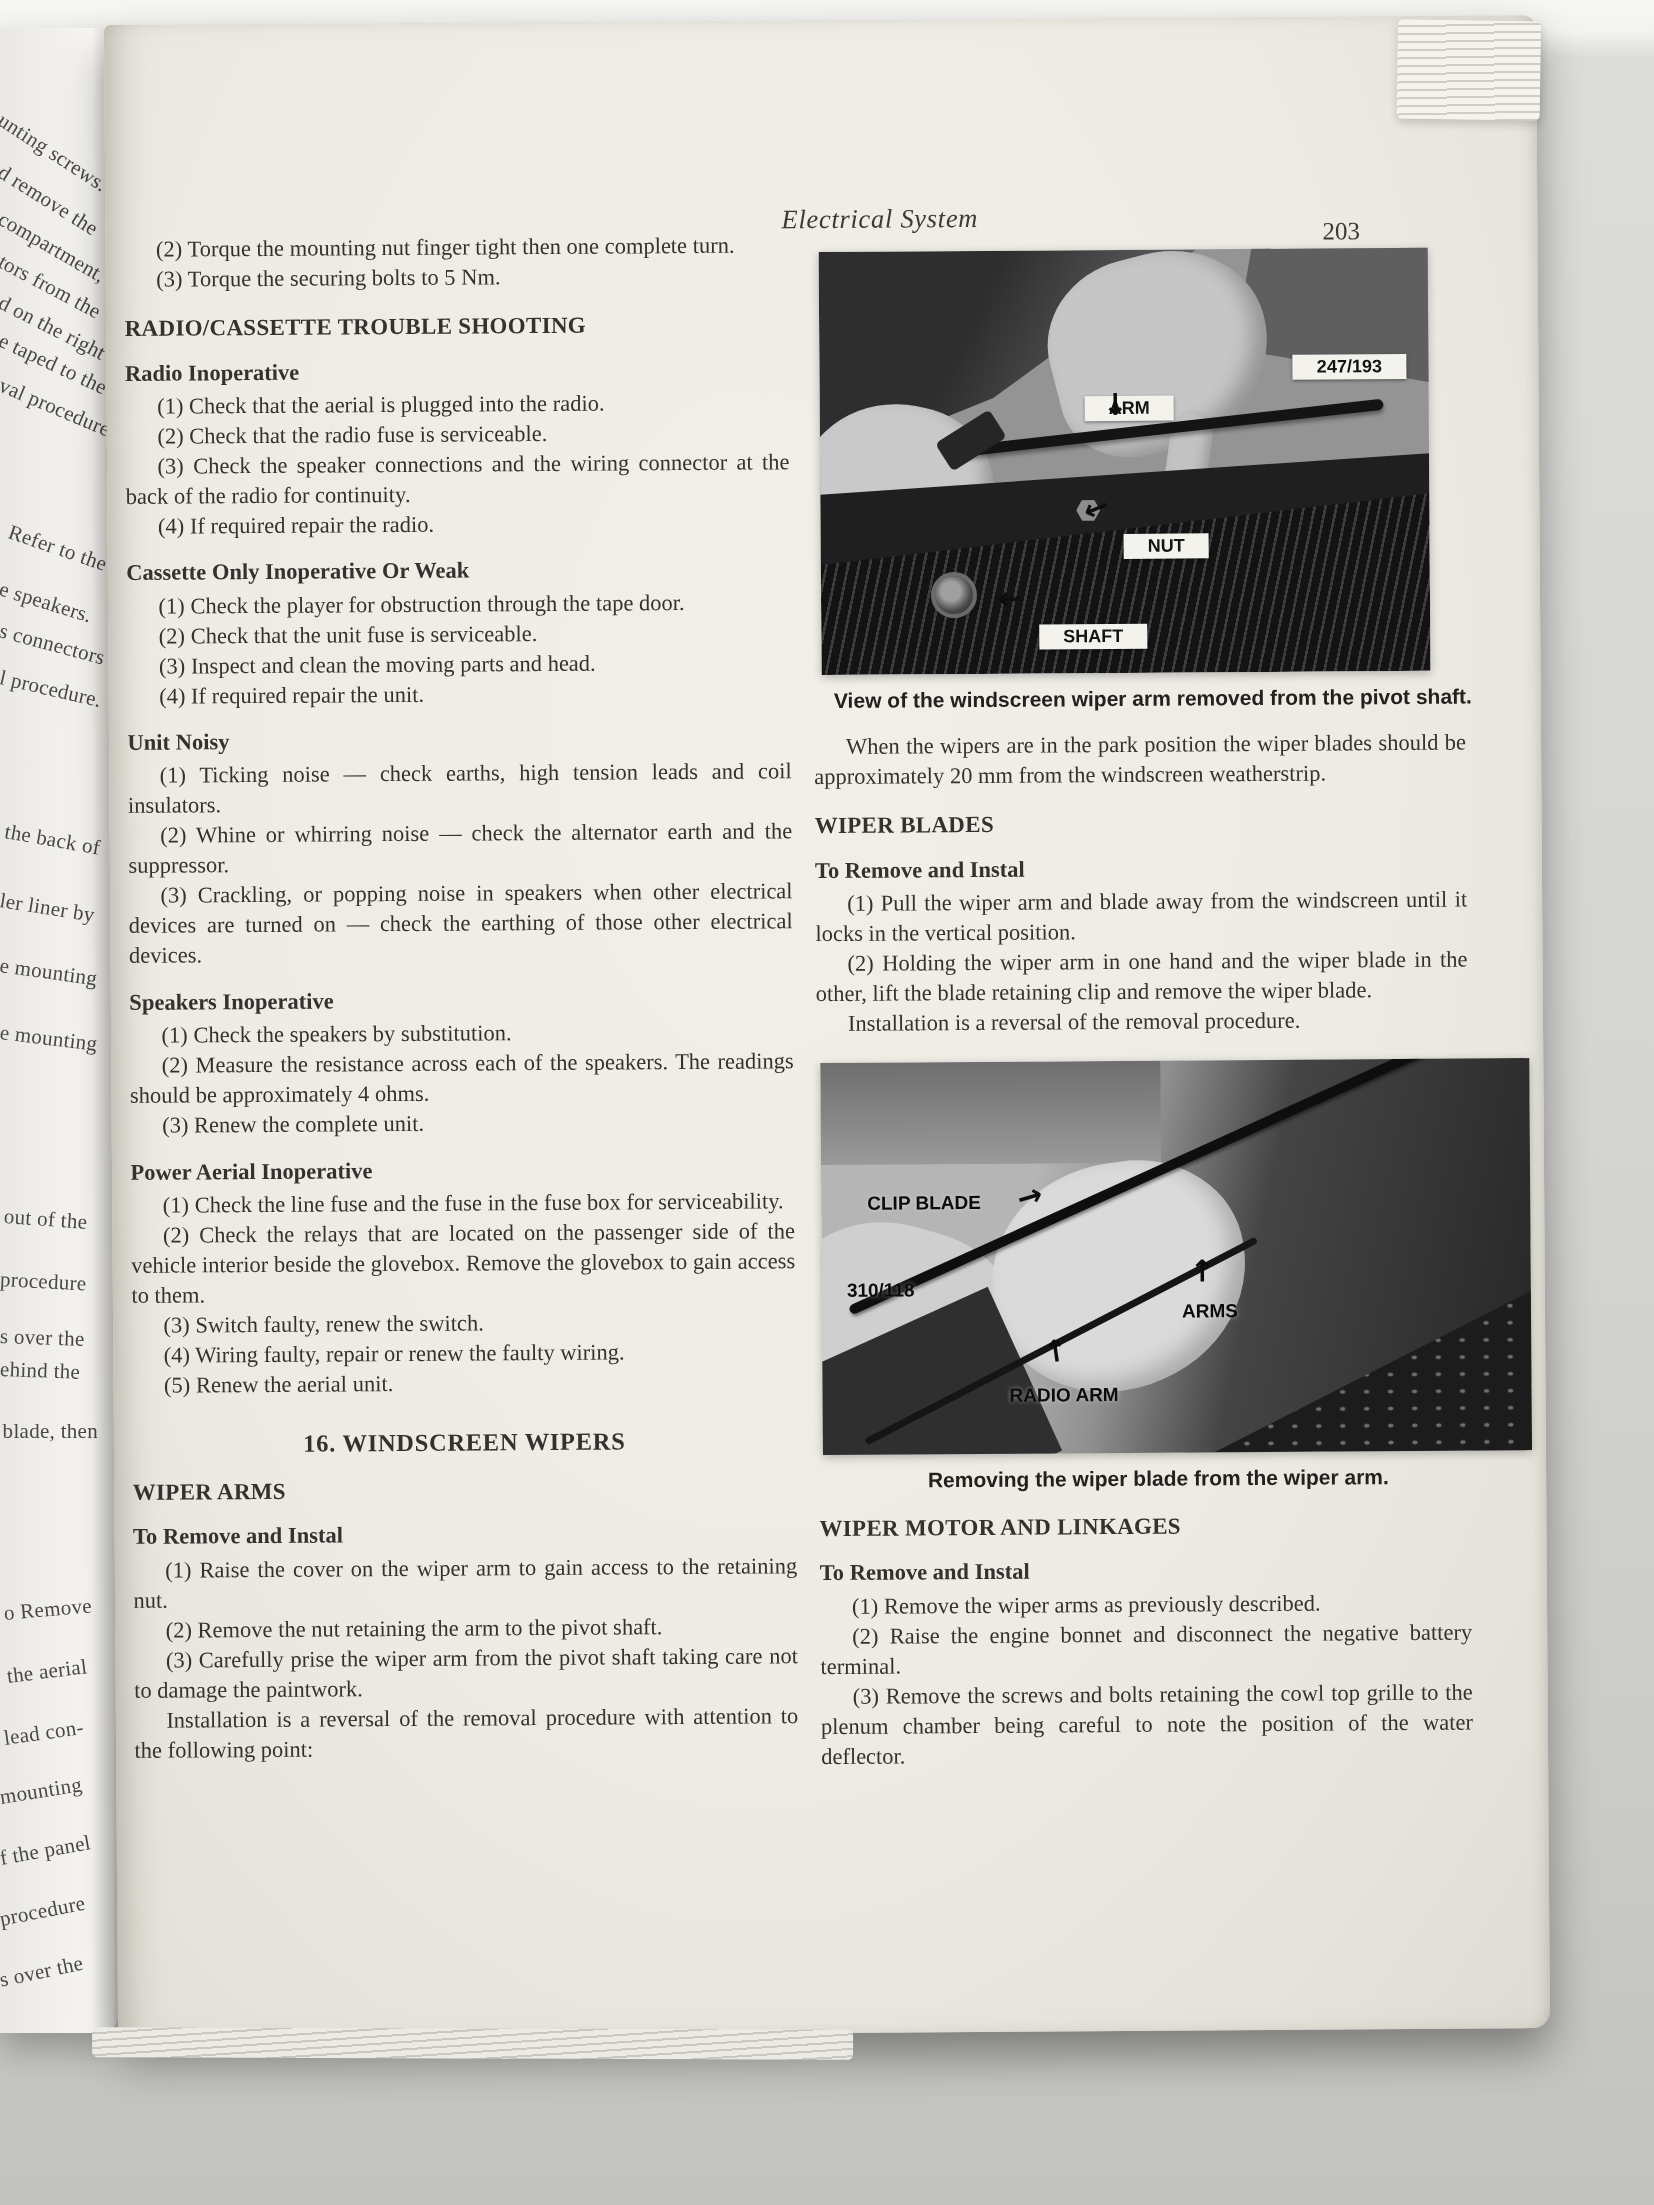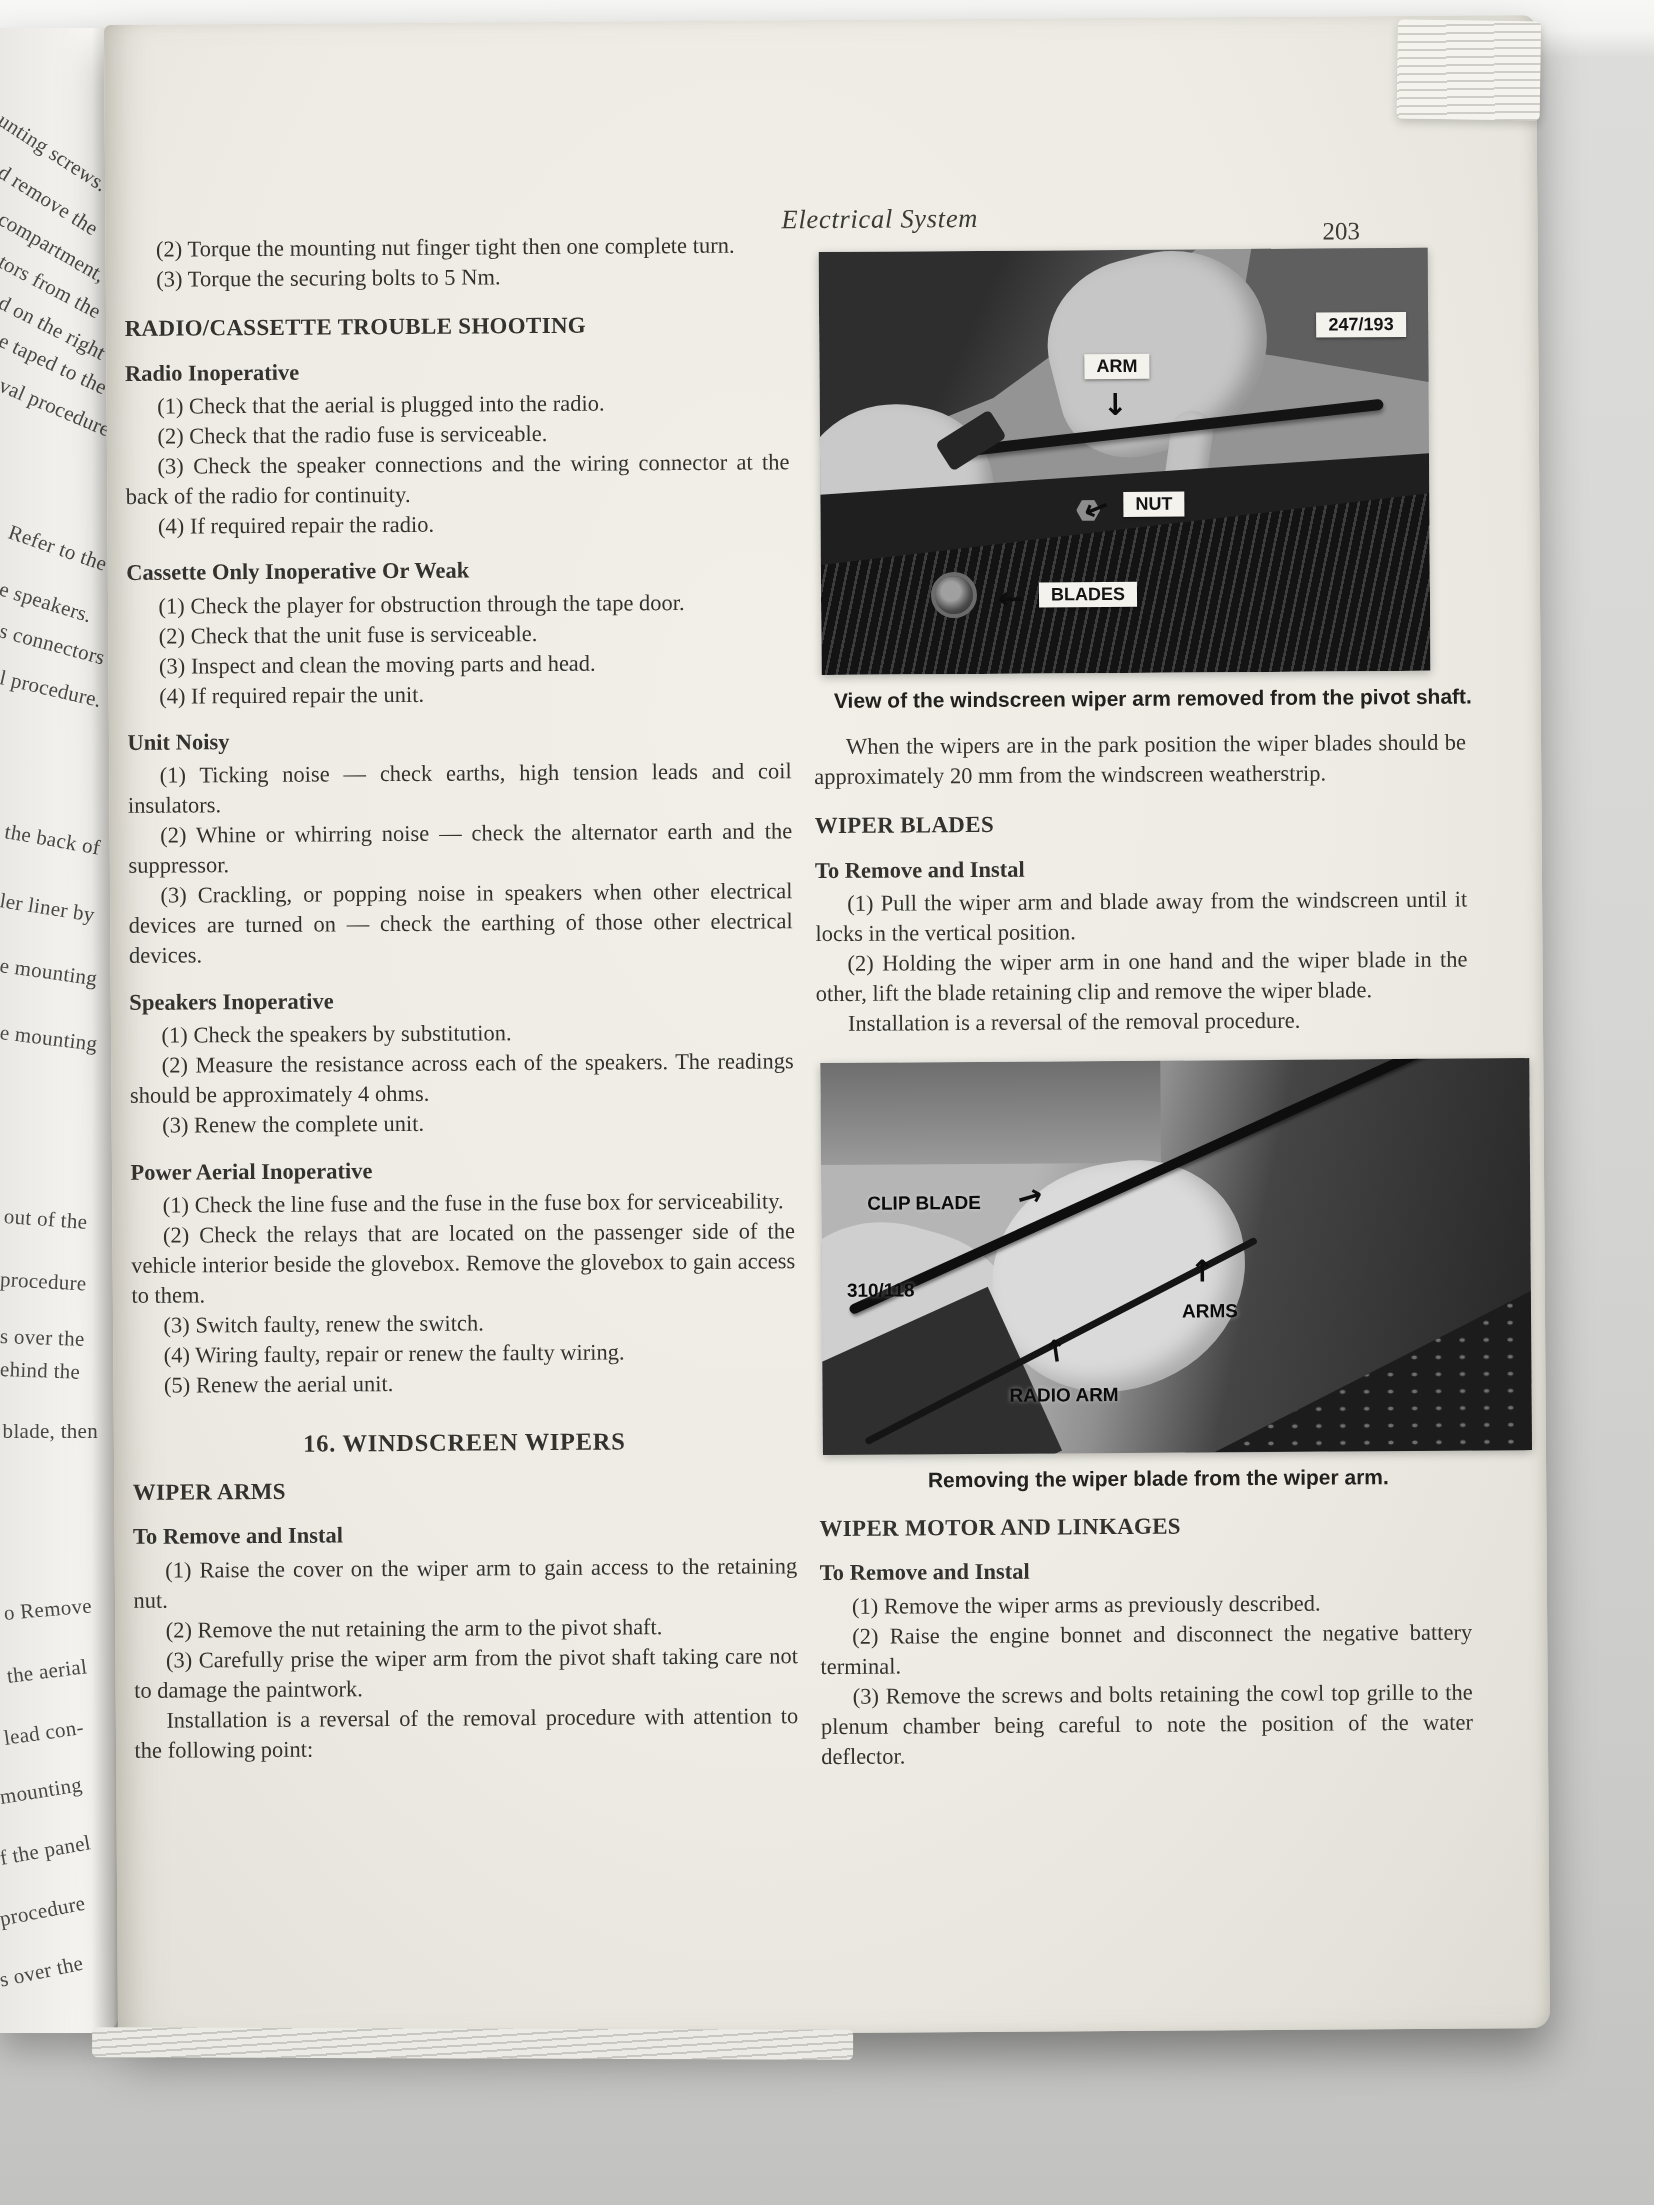--- a/index.html
+++ b/index.html
@@ -73,21 +73,21 @@
     background:repeating-linear-gradient(102deg,#131313 0 8px,#3c3c3c 8px 10.6px);
     clip-path:polygon(0 38%,100% 0,100% 100%,0 100%);}
   .ph1-arm{position:absolute;left:23%;top:46%;width:70%;height:11.2px;background:#141414;border-radius:6px;transform:rotate(-6deg);transform-origin:left center;box-shadow:0 3.3px 4px rgba(0,0,0,.4);}
   .ph1-armhead{position:absolute;left:19.5%;top:41%;width:64px;height:33px;background:#262626;border-radius:5.3px;transform:rotate(-32deg);}
   .ph1-nut{position:absolute;left:42%;top:59%;width:24px;height:21px;background:#8d8d8d;
     clip-path:polygon(25% 0,75% 0,100% 50%,75% 100%,25% 100%,0 50%);}
   .ph1-shaft{position:absolute;left:18%;top:76%;width:38px;height:38px;border-radius:50%;border:4.6px solid #6b6b6b;
     background:radial-gradient(circle at 42% 40%,#a0a0a0 0 30%,#4a4a4a 62%,#242424 100%);}
   .photo-tag{
     position:absolute;background:#f3f2ec;color:#141414;font-family:"Liberation Sans",sans-serif;
-    font-weight:bold;font-size:18px;padding:2px 12px;box-shadow:0 1.3px 3.3px rgba(0,0,0,.45);white-space:nowrap;
+    font-weight:bold;font-size:18px;padding:2px 24px;box-shadow:0 1.3px 3.3px rgba(0,0,0,.45);white-space:nowrap;margin-top:42px;
   }
   .arrow{position:absolute;color:#0d0d0d;font-family:"DejaVu Sans",sans-serif;font-size:30px;font-weight:bold;line-height:1;}
   
   .photo2{width:709px;height:392px;margin-left:4px;margin-top:24px;
     background:linear-gradient(102deg,#b5b5b5 0 30%,#8f8f8f 44%,#454545 60%,#262626 100%);}
   .ph2-topleft{position:absolute;left:0;top:0;width:48%;height:26%;background:linear-gradient(180deg,#6e6e6e,#9a9a9a);}
   .ph2-hand{position:absolute;left:24%;top:26%;width:36%;height:58%;background:#dadada;
     border-radius:52% 44% 56% 46%;transform:rotate(-8deg);box-shadow:inset -13.2px -10.6px 22.5px rgba(0,0,0,.22);}
   .ph2-cuff{position:absolute;left:-6%;top:42%;width:34%;height:52%;background:#cfcfcf;border-radius:45%;transform:rotate(16deg);}
   .ph2-wedge{position:absolute;left:-4%;bottom:-14%;width:34%;height:46%;background:#2f2f2f;transform:rotate(-24deg);}
@@ -199,21 +199,21 @@
       <div class="ph1-cowl"></div>
       <div class="ph1-arm"></div>
       <div class="ph1-armhead"></div>
       <div class="ph1-nut"></div>
       <div class="ph1-shaft"></div>
       <div class="photo-tag" style="right:22.5px;top:64px;">247/193</div>
       <div class="photo-tag" style="left:265px;top:104px;">ARM</div>
       <span class="arrow" style="left:283px;top:140px;">↓</span>
       <div class="photo-tag" style="left:303px;top:242px;">NUT</div>
       <span class="arrow" style="left:263px;top:243px;transform:rotate(-22deg)">←</span>
-      <div class="photo-tag" style="left:218px;top:332px;">BLADES</div>
+      <div class="photo-tag" style="left:218px;top:332px;">SHAFT</div>
       <span class="arrow" style="left:177px;top:333px;">←</span>
     </div>
 
     <div class="caption text">View of the windscreen wiper arm removed from the pivot shaft.</div>
 
     <p class="bodytext text" style="margin-top:17px;">When the wipers are in the park position the wiper blades should be approximately 20 mm from the windscreen weatherstrip.</p>
 
     <div class="head-caps">WIPER BLADES</div>
     <div class="sub-head">To Remove and Instal</div>
     <p class="bodytext text">(1) Pull the wiper arm and blade away from the windscreen until it locks in the vertical position.</p>

